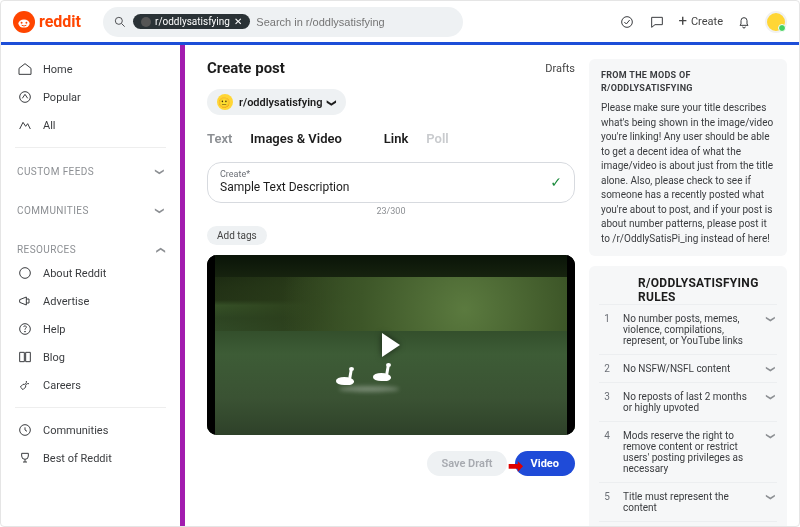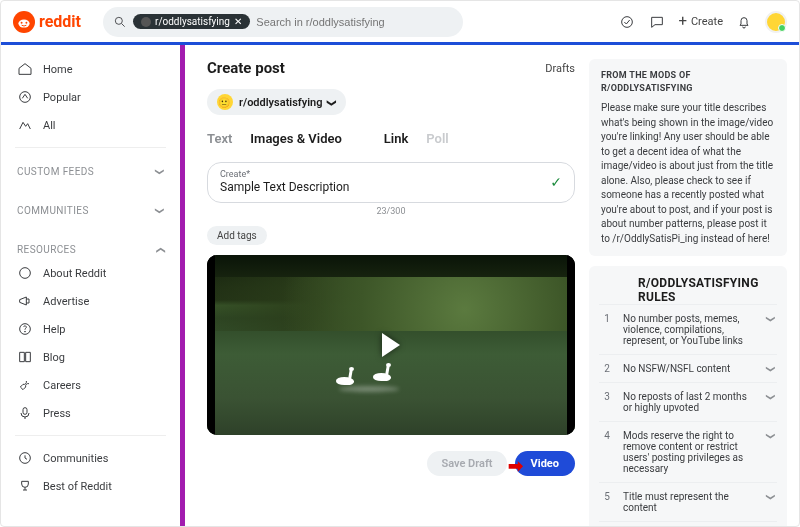--- a/index.html
+++ b/index.html
@@ -196,27 +196,20 @@
           <path d="M4 5h7v14H4zM13 5h7v14h-7z"></path>
         </svg>
         <span>Blog</span>
       </div>
     <div class="nav-item">
         <svg class="ico ic" viewBox="0 0 24 24">
           <path d="M14 6a4 4 0 01-5 5L5 15l4 4 4-4a4 4 0 015-5"></path>
         </svg>
         <span>Careers</span>
       </div>
-    <div class="nav-item">
-        <svg class="ico ic" viewBox="0 0 24 24">
-          <rect x="9" y="4" width="6" height="10" rx="3"></rect>
-          <path d="M6 12a6 6 0 0012 0M12 18v3"></path>
-        </svg>
-        <span>Press</span>
-      </div>
     <div class="divider"></div>
     <div class="nav-item">
         <svg class="ico ic" viewBox="0 0 24 24">
           <circle cx="12" cy="12" r="8"></circle>
           <path d="M12 8v4l3 2"></path>
         </svg>
         <span>Communities</span>
       </div>
     <div class="nav-item">
         <svg class="ico ic" viewBox="0 0 24 24">

